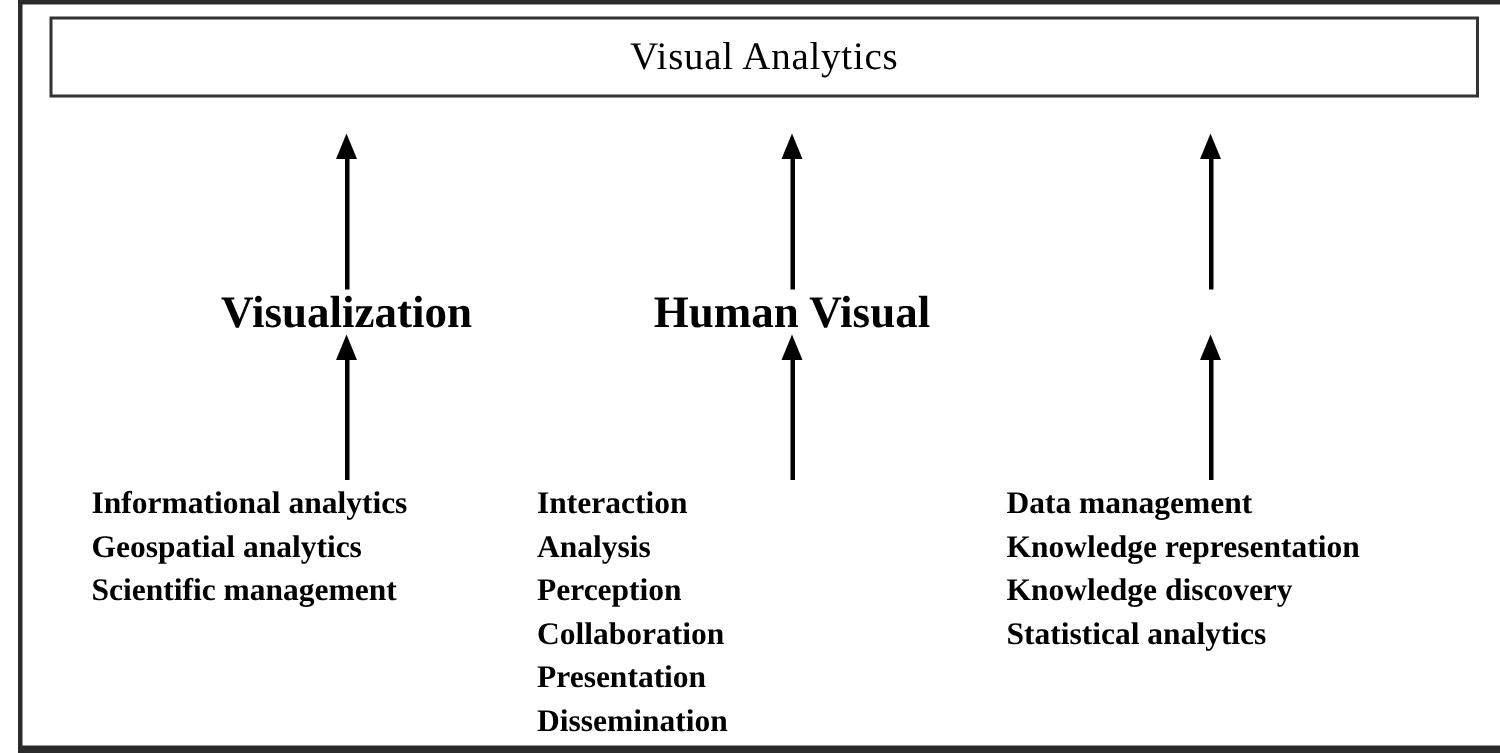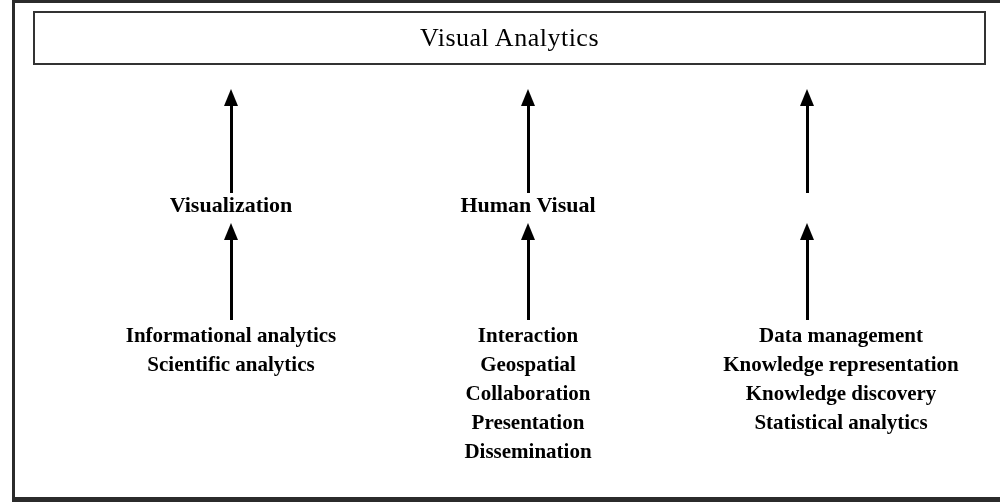--- a/index.html
+++ b/index.html
@@ -53,31 +53,31 @@
   .up-arrow-2 { left: 506px; top: 86px;  height: 104px; }
   .up-arrow-3 { left: 785px; top: 86px;  height: 104px; }
   .lo-arrow-1 { left: 209px; top: 220px; height: 97px; }
   .lo-arrow-2 { left: 506px; top: 220px; height: 97px; }
   .lo-arrow-3 { left: 785px; top: 220px; height: 97px; }
   .col-label {
     position: absolute;
     top: 189px;
     width: 340px;
     text-align: center;
-    font-size: 22px;
+    font-size: 30px;
     font-weight: 700;
   }
   .col-label-1 { left: 46px; }
   .col-label-2 { left: 343px; }
   .col-label-3 { left: 622px; }
   .col-items {
     position: absolute;
     top: 318px;
     width: 340px;
-    text-align: center;
+    text-align: left;
     font-size: 21px;
     font-weight: 700;
     line-height: 29px;
   }
   .col-items-1 { left: 46px; }
   .col-items-2 { left: 343px; }
   .col-items-3 { left: 656px; }
 </style>
 </head>
 <body>
@@ -112,26 +112,28 @@
     <div class="head"></div>
     <div class="shaft"></div>
   </div>
   <div class="arrow lo-arrow-3">
     <div class="head"></div>
     <div class="shaft"></div>
   </div>
 
   <div class="col-items col-items-1">
     <div>Informational analytics</div>
-    <div>Scientific analytics</div>
+    <div>Geospatial analytics</div>
+    <div>Scientific management</div>
   </div>
 
   <div class="col-items col-items-2">
     <div>Interaction</div>
-    <div>Geospatial</div>
+    <div>Analysis</div>
+    <div>Perception</div>
     <div>Collaboration</div>
     <div>Presentation</div>
     <div>Dissemination</div>
   </div>
 
   <div class="col-items col-items-3">
     <div>Data management</div>
     <div>Knowledge representation</div>
     <div>Knowledge discovery</div>
     <div>Statistical analytics</div>

